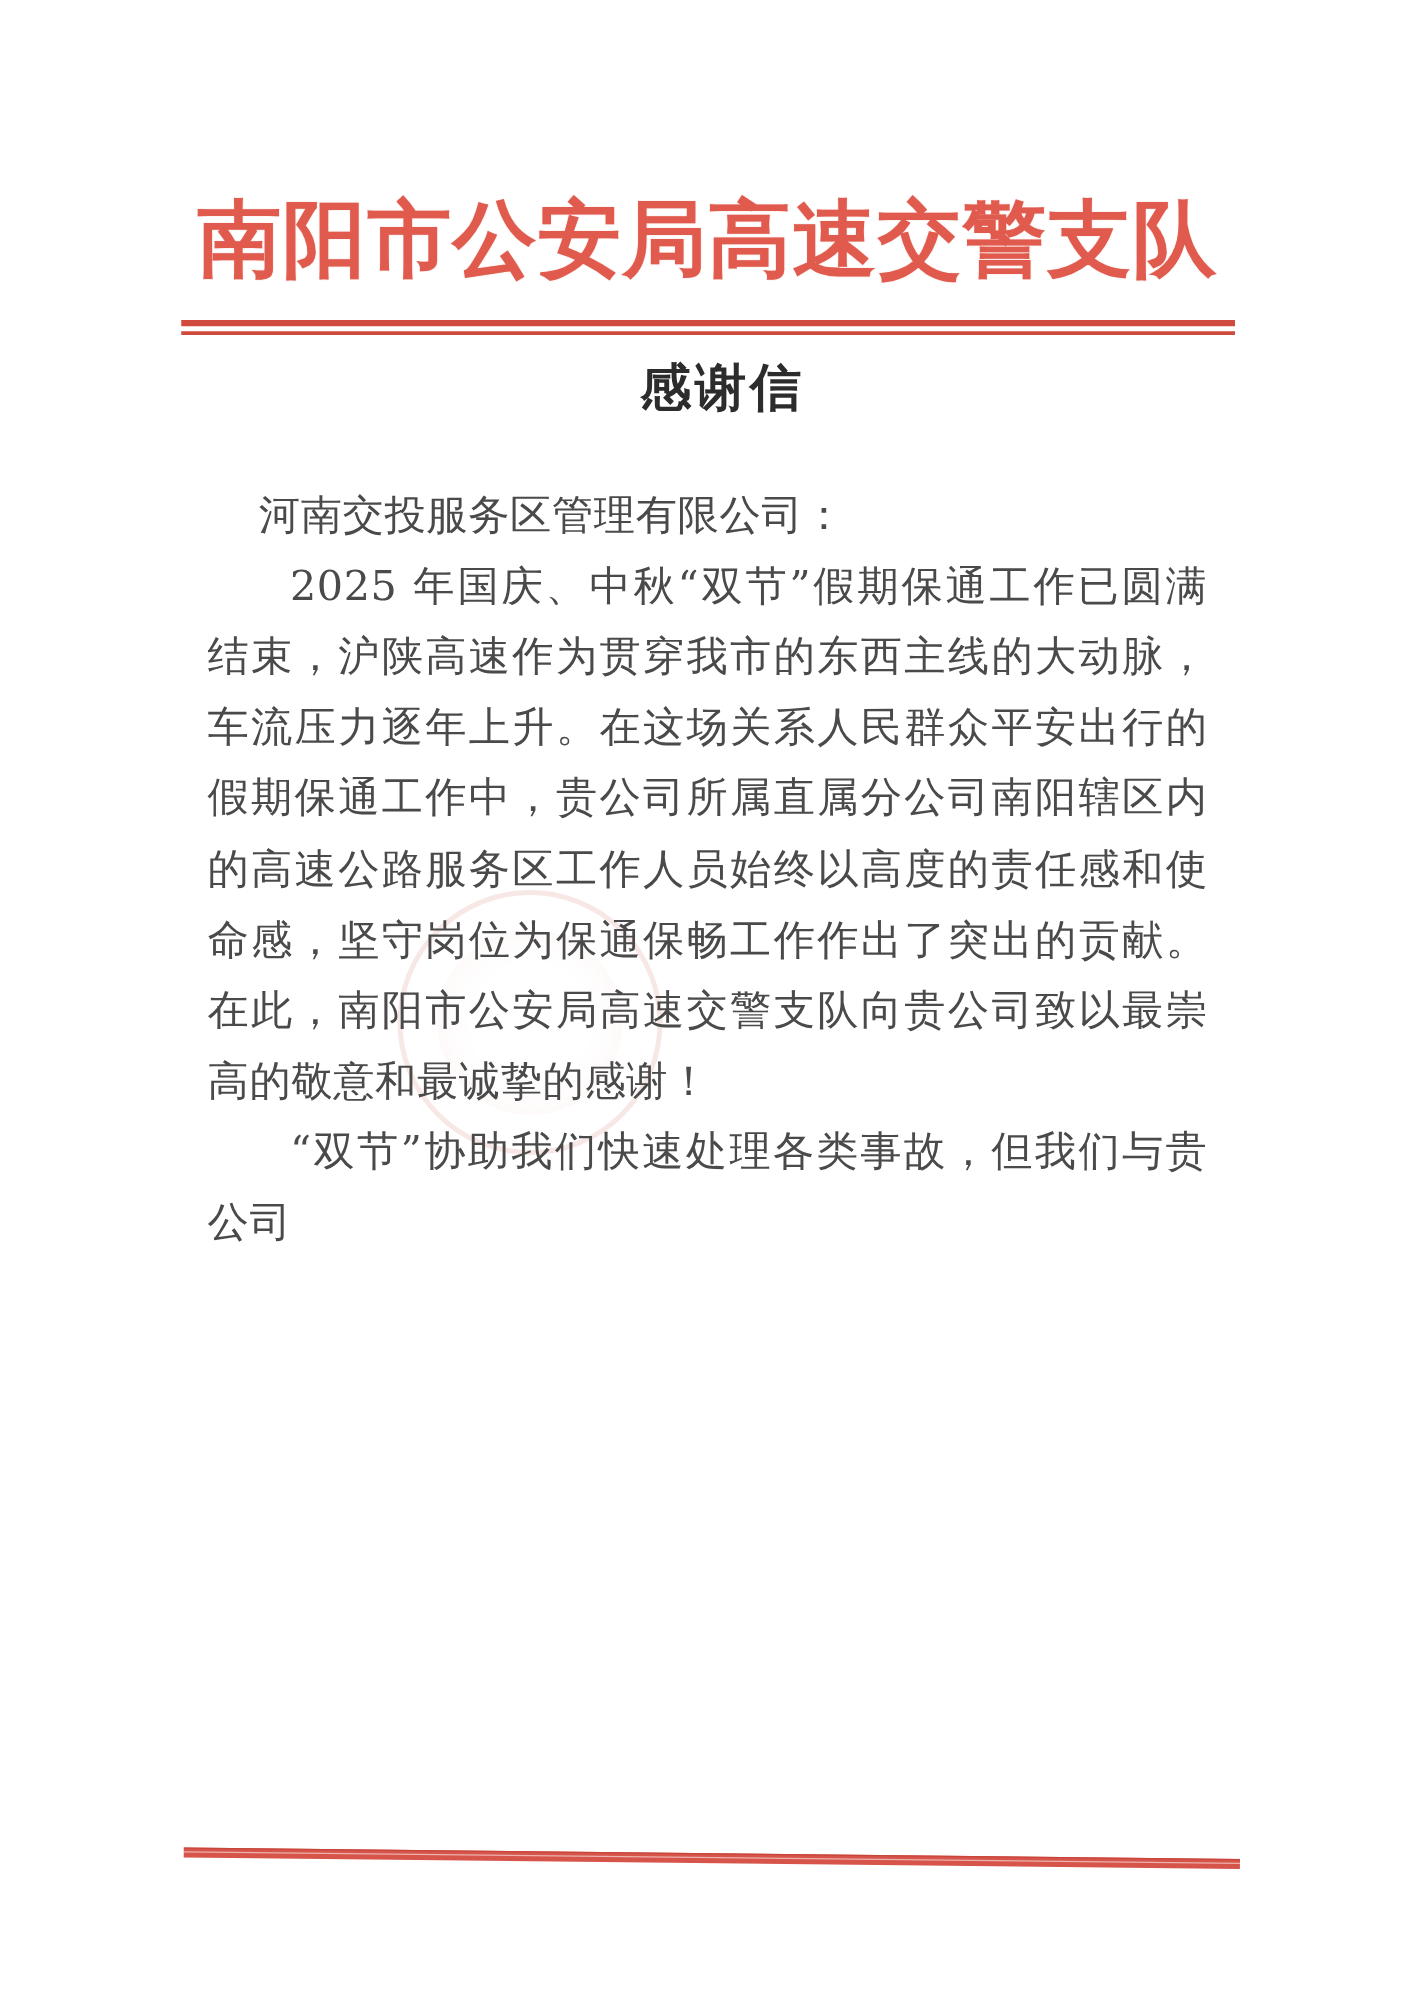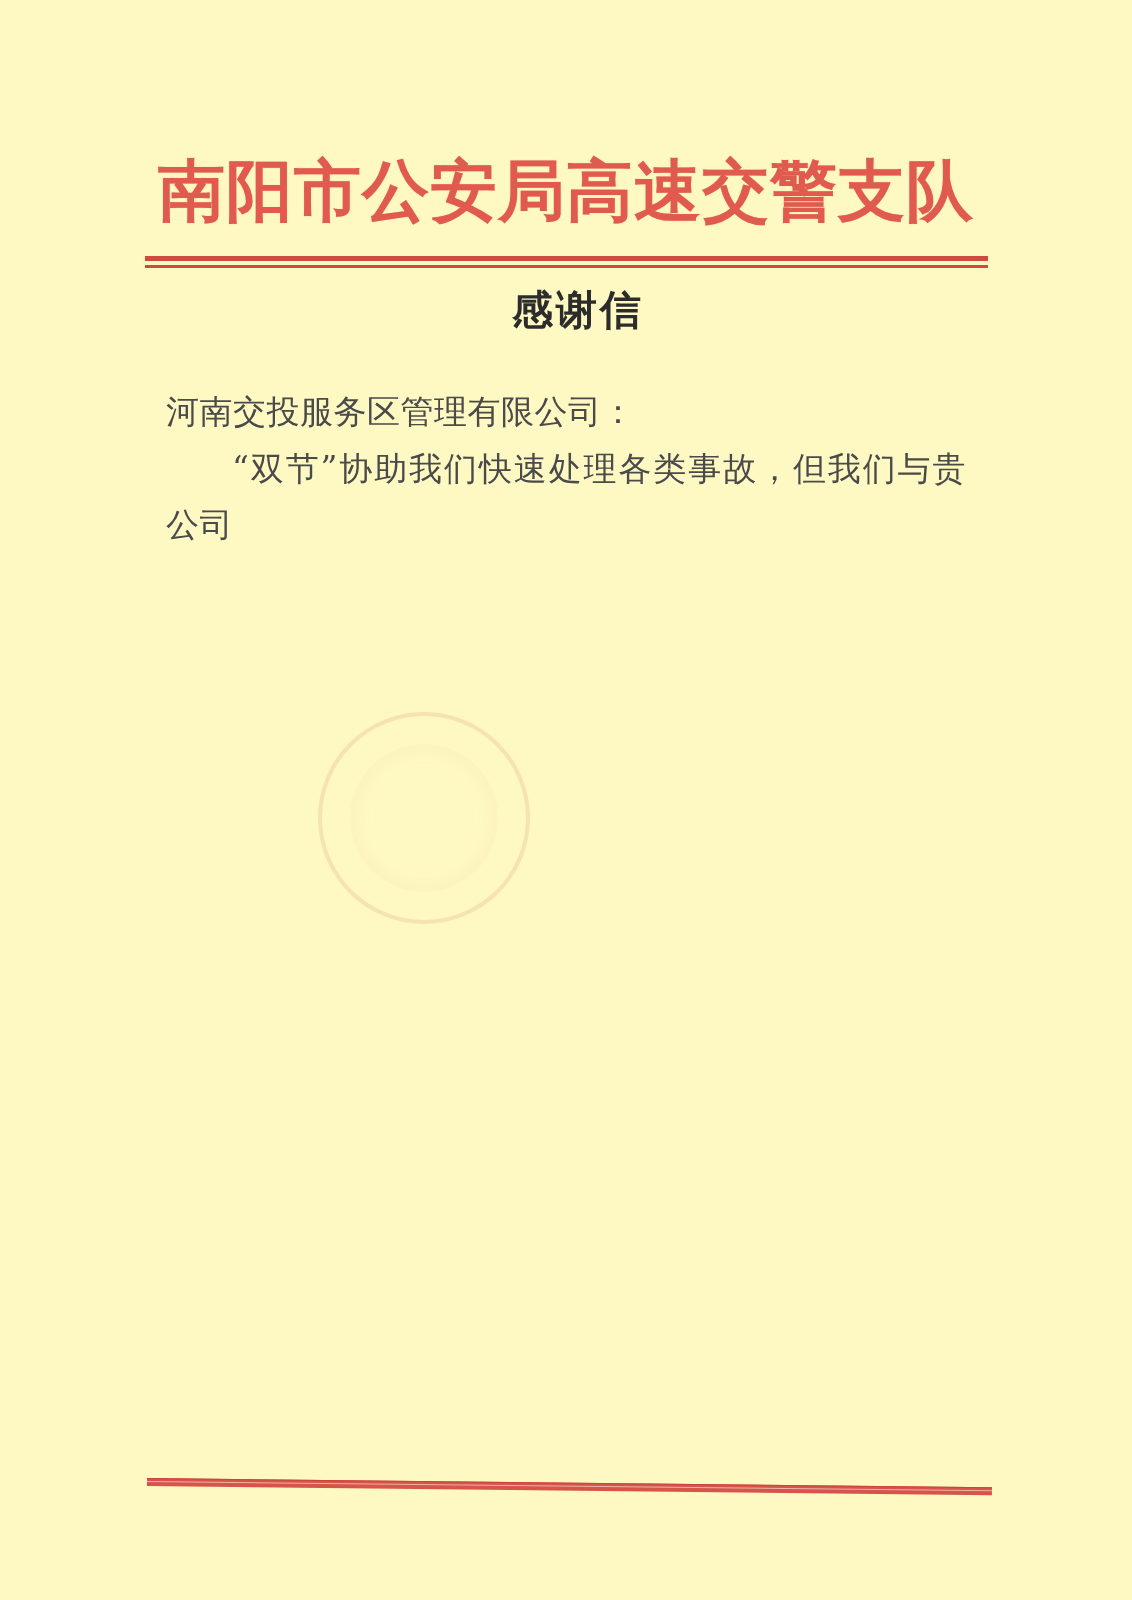--- a/index.html
+++ b/index.html
@@ -7,21 +7,21 @@
   html, body {
     width: 1132px;
     background: #e8e8e8;
     font-family: "DejaVu Serif", "Liberation Serif", serif;
   }
 
   .page {
     position: relative;
     width: 1132px;
     height: 1600px;
-    background: #fef9c3;
+    background: #ffffff;
     overflow: hidden;
   }
 
   
   .header-title {
     position: absolute;
     top: 146px;
     left: 0;
     width: 100%;
     text-align: center;
@@ -67,20 +67,21 @@
     font-size: 33px;
     line-height: 56.6px;
     color: #4a4a4a;
     text-align: justify;
     text-justify: inter-character;
     letter-spacing: 0.5px;
   }
 
   .letter-body .salutation {
     text-indent: 0;
+    margin-left: 41px;
   }
 
   .letter-body p.para {
     text-indent: 2em;
   }
 
   
   .stamp-bleed {
     position: absolute;
     top: 712px;
@@ -128,18 +129,19 @@
   <div class="header-title">南阳市公安局高速交警支队</div>
 
   <div class="header-divider"></div>
 
   <div class="letter-title">感谢信</div>
 
   <div class="stamp-bleed"></div>
 
   <div class="letter-body">
     <p class="salutation">河南交投服务区管理有限公司：</p>
+    <p class="para">2025 年国庆、中秋“双节”假期保通工作已圆满结束，沪陕高速作为贯穿我市的东西主线的大动脉，车流压力逐年上升。在这场关系人民群众平安出行的假期保通工作中，贵公司所属直属分公司南阳辖区内的高速公路服务区工作人员始终以高度的责任感和使命感，坚守岗位为保通保畅工作作出了突出的贡献。在此，南阳市公安局高速交警支队向贵公司致以最崇高的敬意和最诚挚的感谢！</p>
     <p class="para">“双节”协助我们快速处理各类事故，但我们与贵公司</p>
   </div>
 
   <div class="bottom-divider"></div>
 
 </div>
 
 </body></html>

